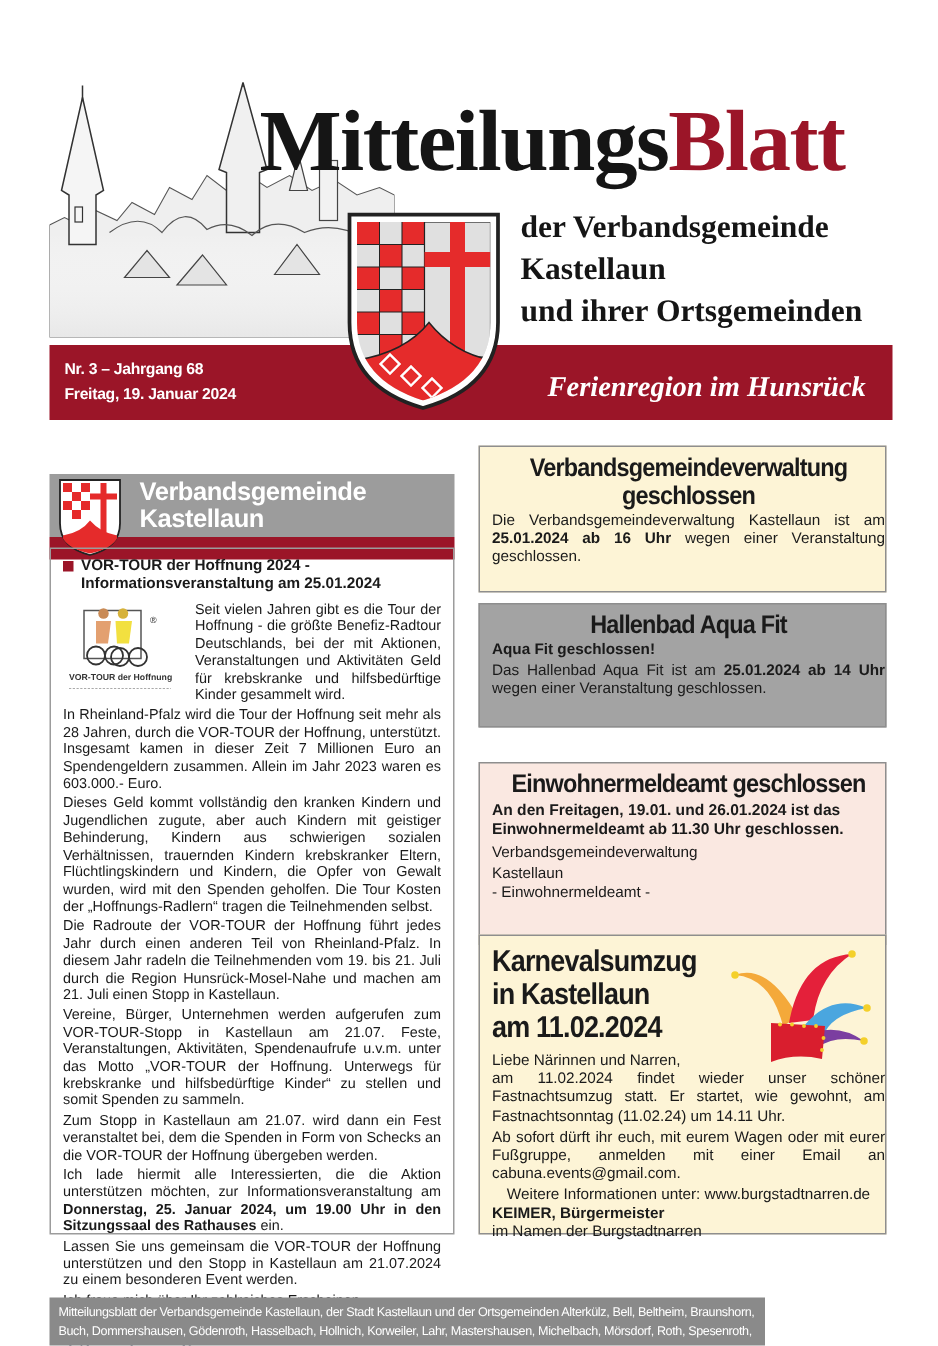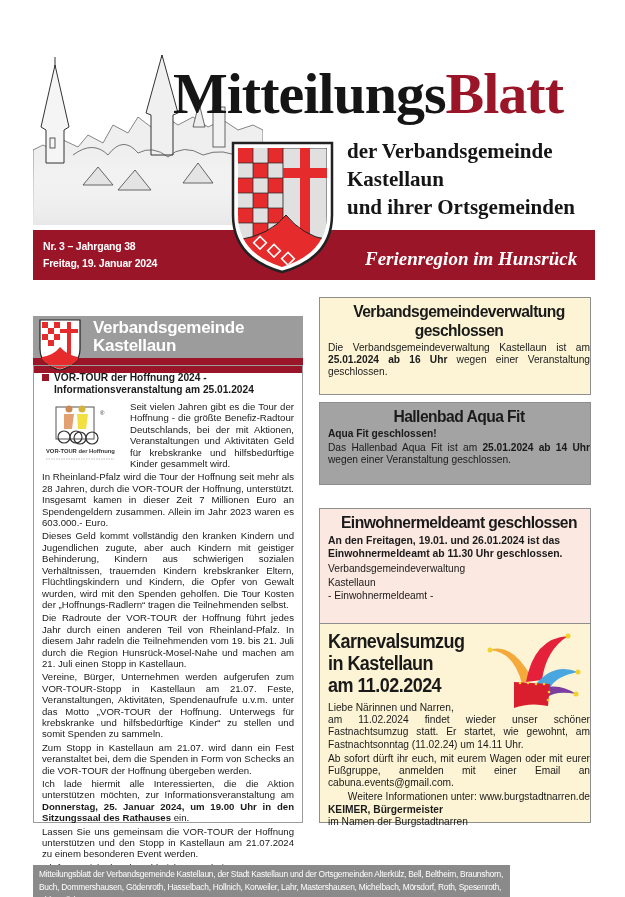--- a/index.html
+++ b/index.html
@@ -86,21 +86,21 @@
   <div class="title"><span class="t1">Mitteilungs</span><span class="t2">Blatt</span></div>
 
   <div class="subtitle">
     <div>der Verbandsgemeinde</div>
     <div>Kastellaun</div>
     <div>und ihrer Ortsgemeinden</div>
   </div>
 
   <div class="banner"></div>
   <div class="issue">
-    <div>Nr. 3 – Jahrgang 38</div>
+    <div>Nr. 3 – Jahrgang 68</div>
     <div>Freitag, 19. Januar 2024</div>
   </div>
   <div class="slogan">Ferienregion im Hunsrück</div>
 
   <svg class="crest" viewBox="0 0 105 135">
     <path d="M3,3 L102,3 L102,75 Q102,118 52,132 Q3,118 3,75 Z" fill="#fff" stroke="#222" stroke-width="2.5"></path>
     <clipPath id="shieldclip">
         <path d="M8,8 L97,8 L97,75 Q97,113 52,127 Q8,113 8,75 Z"></path>
       </clipPath>
     <g clip-path="url(#shieldclip)">
@@ -234,18 +234,18 @@
         <circle cx="44" cy="51" r="1.3"></circle>
         <circle cx="52" cy="52" r="1.3"></circle>
         <circle cx="60" cy="52" r="1.3"></circle>
       <circle cx="65" cy="60" r="1.3"></circle>
         <circle cx="64" cy="68" r="1.3"></circle>
     </g>
   </svg>
   <p style="margin-top:6px;">Liebe Närinnen und Narren,</p>
   <p style="margin-top:0;">am 11.02.2024 findet wieder unser schöner Fastnachtsumzug statt. Er startet, wie gewohnt, am Fastnachtsonntag (11.02.24) um 14.11 Uhr.</p>
   <p>Ab sofort dürft ihr euch, mit eurem Wagen oder mit eurer Fußgruppe, anmelden mit einer Email an cabuna.events@gmail.com.</p>
-  <p style="text-align:right;">Weitere Informationen unter: www.burgstadtnarren.de</p>
+  <p style="text-align:center;">Weitere Informationen unter: www.burgstadtnarren.de</p>
   <p style="margin-top:0; font-weight:bold;">KEIMER, Bürgermeister</p>
   <p style="margin-top:0;">im Namen der Burgstadtnarren</p>
 </div>
 
 <div class="footer">Mitteilungsblatt der Verbandsgemeinde Kastellaun, der Stadt Kastellaun und der Ortsgemeinden Alterkülz, Bell, Beltheim, Braunshorn, Buch, Dommershausen, Gödenroth, Hasselbach, Hollnich, Korweiler, Lahr, Mastershausen, Michelbach, Mörsdorf, Roth, Spesenroth, Uhler, Zilshausen</div>
 
 </body></html>

